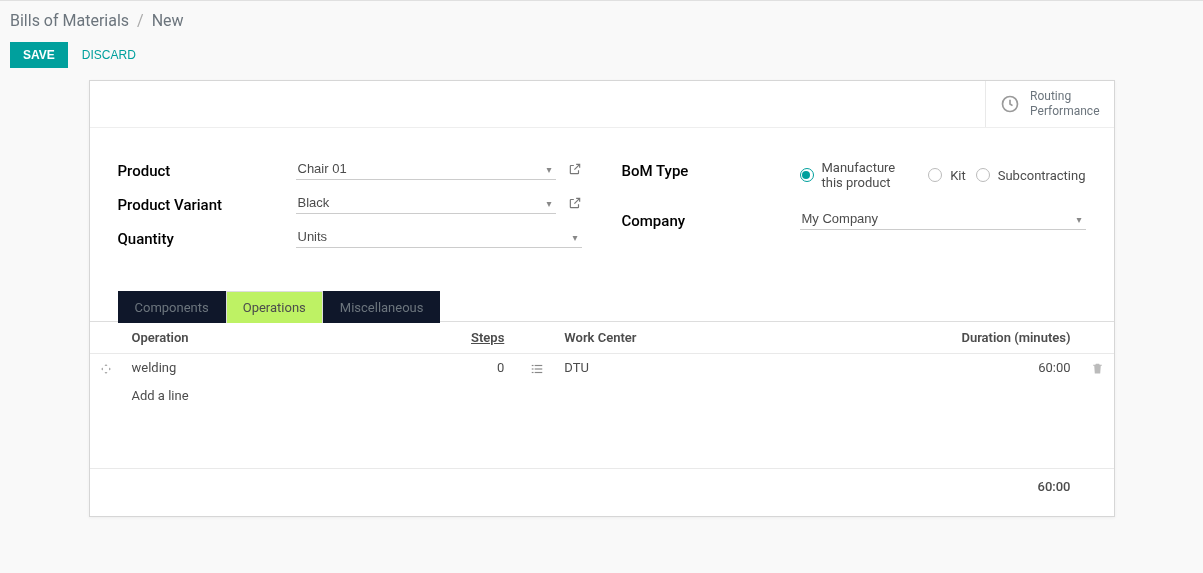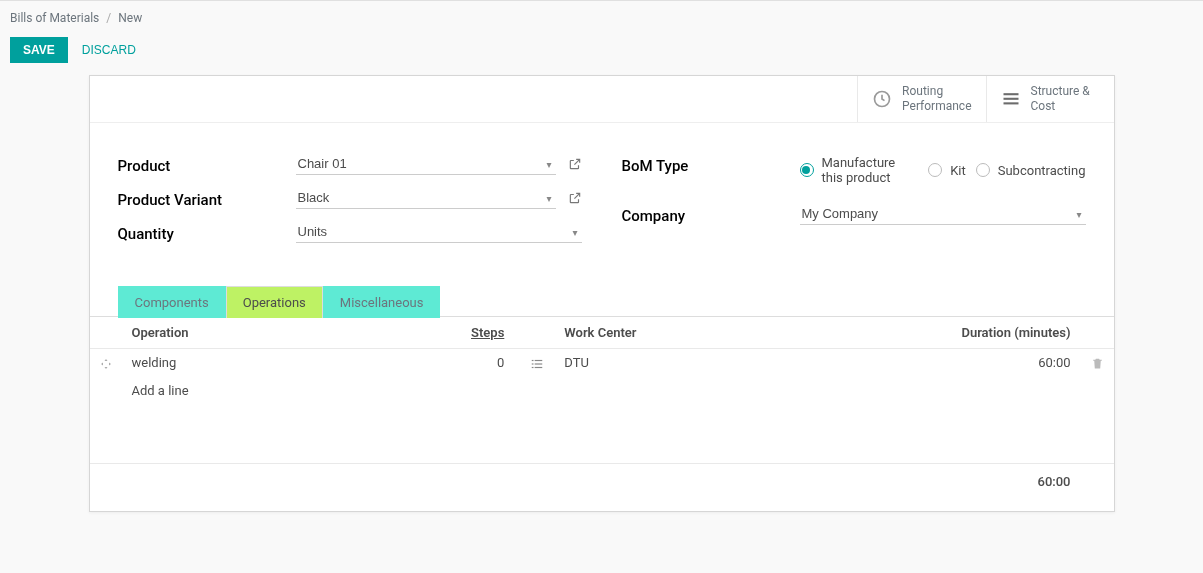--- a/index.html
+++ b/index.html
@@ -1,20 +1,20 @@
 <!DOCTYPE html>
 <html><head>
 <meta charset="utf-8">
 <style>
 * { box-sizing: border-box; margin: 0; padding: 0; }
 body { font-family: -apple-system, "Segoe UI", Roboto, "Helvetica Neue", Arial, sans-serif; font-size: 13px; color: #4c4c4c; background: #f9f9f9; }
 .top-border { border-top: 1px solid #e0e0e0; }
 
 .breadcrumb-bar { padding: 10px 10px 4px 10px; }
-.breadcrumb { font-size: 12px; color: #6c757d; }
+.breadcrumb { font-size: 16px; color: #6c757d; }
 .breadcrumb a { color: #6c757d; text-decoration: none; }
 .breadcrumb-sep { color: #aaa; margin: 0 4px; }
 .breadcrumb-current { color: #6c757d; }
 
 .actions-bar { padding: 8px 10px 12px 10px; display: flex; align-items: center; gap: 14px; }
 .btn-save { background: #00a09d; color: #fff; border: 1px solid #00a09d; padding: 5px 12px; font-weight: bold; font-size: 12px; cursor: pointer; text-transform: uppercase; }
 .btn-discard { background: transparent; border: none; color: #00a09d; font-size: 12px; cursor: pointer; text-transform: uppercase; }
 
 .form-sheet-wrap { padding: 0 0 30px 0; }
 .form-sheet { max-width: 1026px; margin: 0 auto; background: #fff; border: 1px solid #d6d6d6; box-shadow: 0 1px 3px rgba(0,0,0,0.05); }
@@ -41,21 +41,21 @@
 .qty-group .qty-unit { flex: 1; position: relative; }
 
 .radio-group { display: flex; flex-direction: row; gap: 10px; padding-top: 2px; }
 .radio-item { display: flex; align-items: center; gap: 8px; font-size: 13px; cursor: pointer; }
 .radio-circle { width: 14px; height: 14px; border: 1.5px solid #bbb; border-radius: 50%; position: relative; flex-shrink: 0; }
 .radio-circle.checked { border-color: #00a09d; }
 .radio-circle.checked::after { content: ""; position: absolute; width: 8px; height: 8px; background: #00a09d; border-radius: 50%; top: 1.5px; left: 1.5px; }
 
 .tabs { display: flex; margin: 20px 0 0 28px; border-bottom: none; }
 .tab { padding: 8px 16px; border: 1px solid #ddd; border-bottom: none; background: #fff; color: #6c757d; cursor: pointer; font-size: 13px; position: relative; top: 1px; }
-.tab.inactive { background: #5eead4; border-color: transparent; }
+.tab.inactive { background: #0f172a; border-color: transparent; }
 .tab.active { background: #bef264; border-color: #ddd; color: #4c4c4c; z-index: 2; }
 .tab-strip-border { border-bottom: 1px solid #ddd; margin-top: -1px; }
 
 .op-table { width: 100%; border-collapse: collapse; }
 .op-table th { text-align: left; font-weight: 600; color: #4c4c4c; padding: 8px 10px; border-bottom: 1px solid #e9e9e9; font-size: 13px; }
 .op-table th.right, .op-table td.right { text-align: right; }
 .op-table td { padding: 6px 10px; font-size: 13px; color: #4c4c4c; }
 .op-table tr.data-row td { border-bottom: none; }
 .op-table .handle-cell { width: 28px; text-align: center; color: #aaa; cursor: grab; }
 .op-table .trash-cell { width: 28px; text-align: center; color: #bbb; cursor: pointer; }
@@ -92,33 +92,20 @@
       <div class="stat-button">
         <span class="stat-icon">
           <svg width="20" height="20" viewBox="0 0 24 24" fill="none" stroke="#9a9a9a" stroke-width="2">
               <circle cx="12" cy="12" r="9"></circle>
               <path d="M12 7v5l3 2"></path>
             </svg>
         </span>
         <div class="stat-text">
           <div>Routing</div>
           <div>Performance</div>
-        </div>
-      </div>
-      <div class="stat-button">
-        <span class="stat-icon">
-          <svg width="20" height="20" viewBox="0 0 24 24" fill="#6c6c6c">
-              <rect x="3" y="5" width="18" height="2.5"></rect>
-              <rect x="3" y="10.5" width="18" height="2.5"></rect>
-              <rect x="3" y="16" width="18" height="2.5"></rect>
-            </svg>
-        </span>
-        <div class="stat-text">
-          <div>Structure &amp;</div>
-          <div>Cost</div>
         </div>
       </div>
     </div>
 
     <div class="form-body">
       <div class="form-grid">
         <div class="col">
           <div class="field-row">
             <div class="field-label">Product</div>
             <div class="field-widget input-group">

